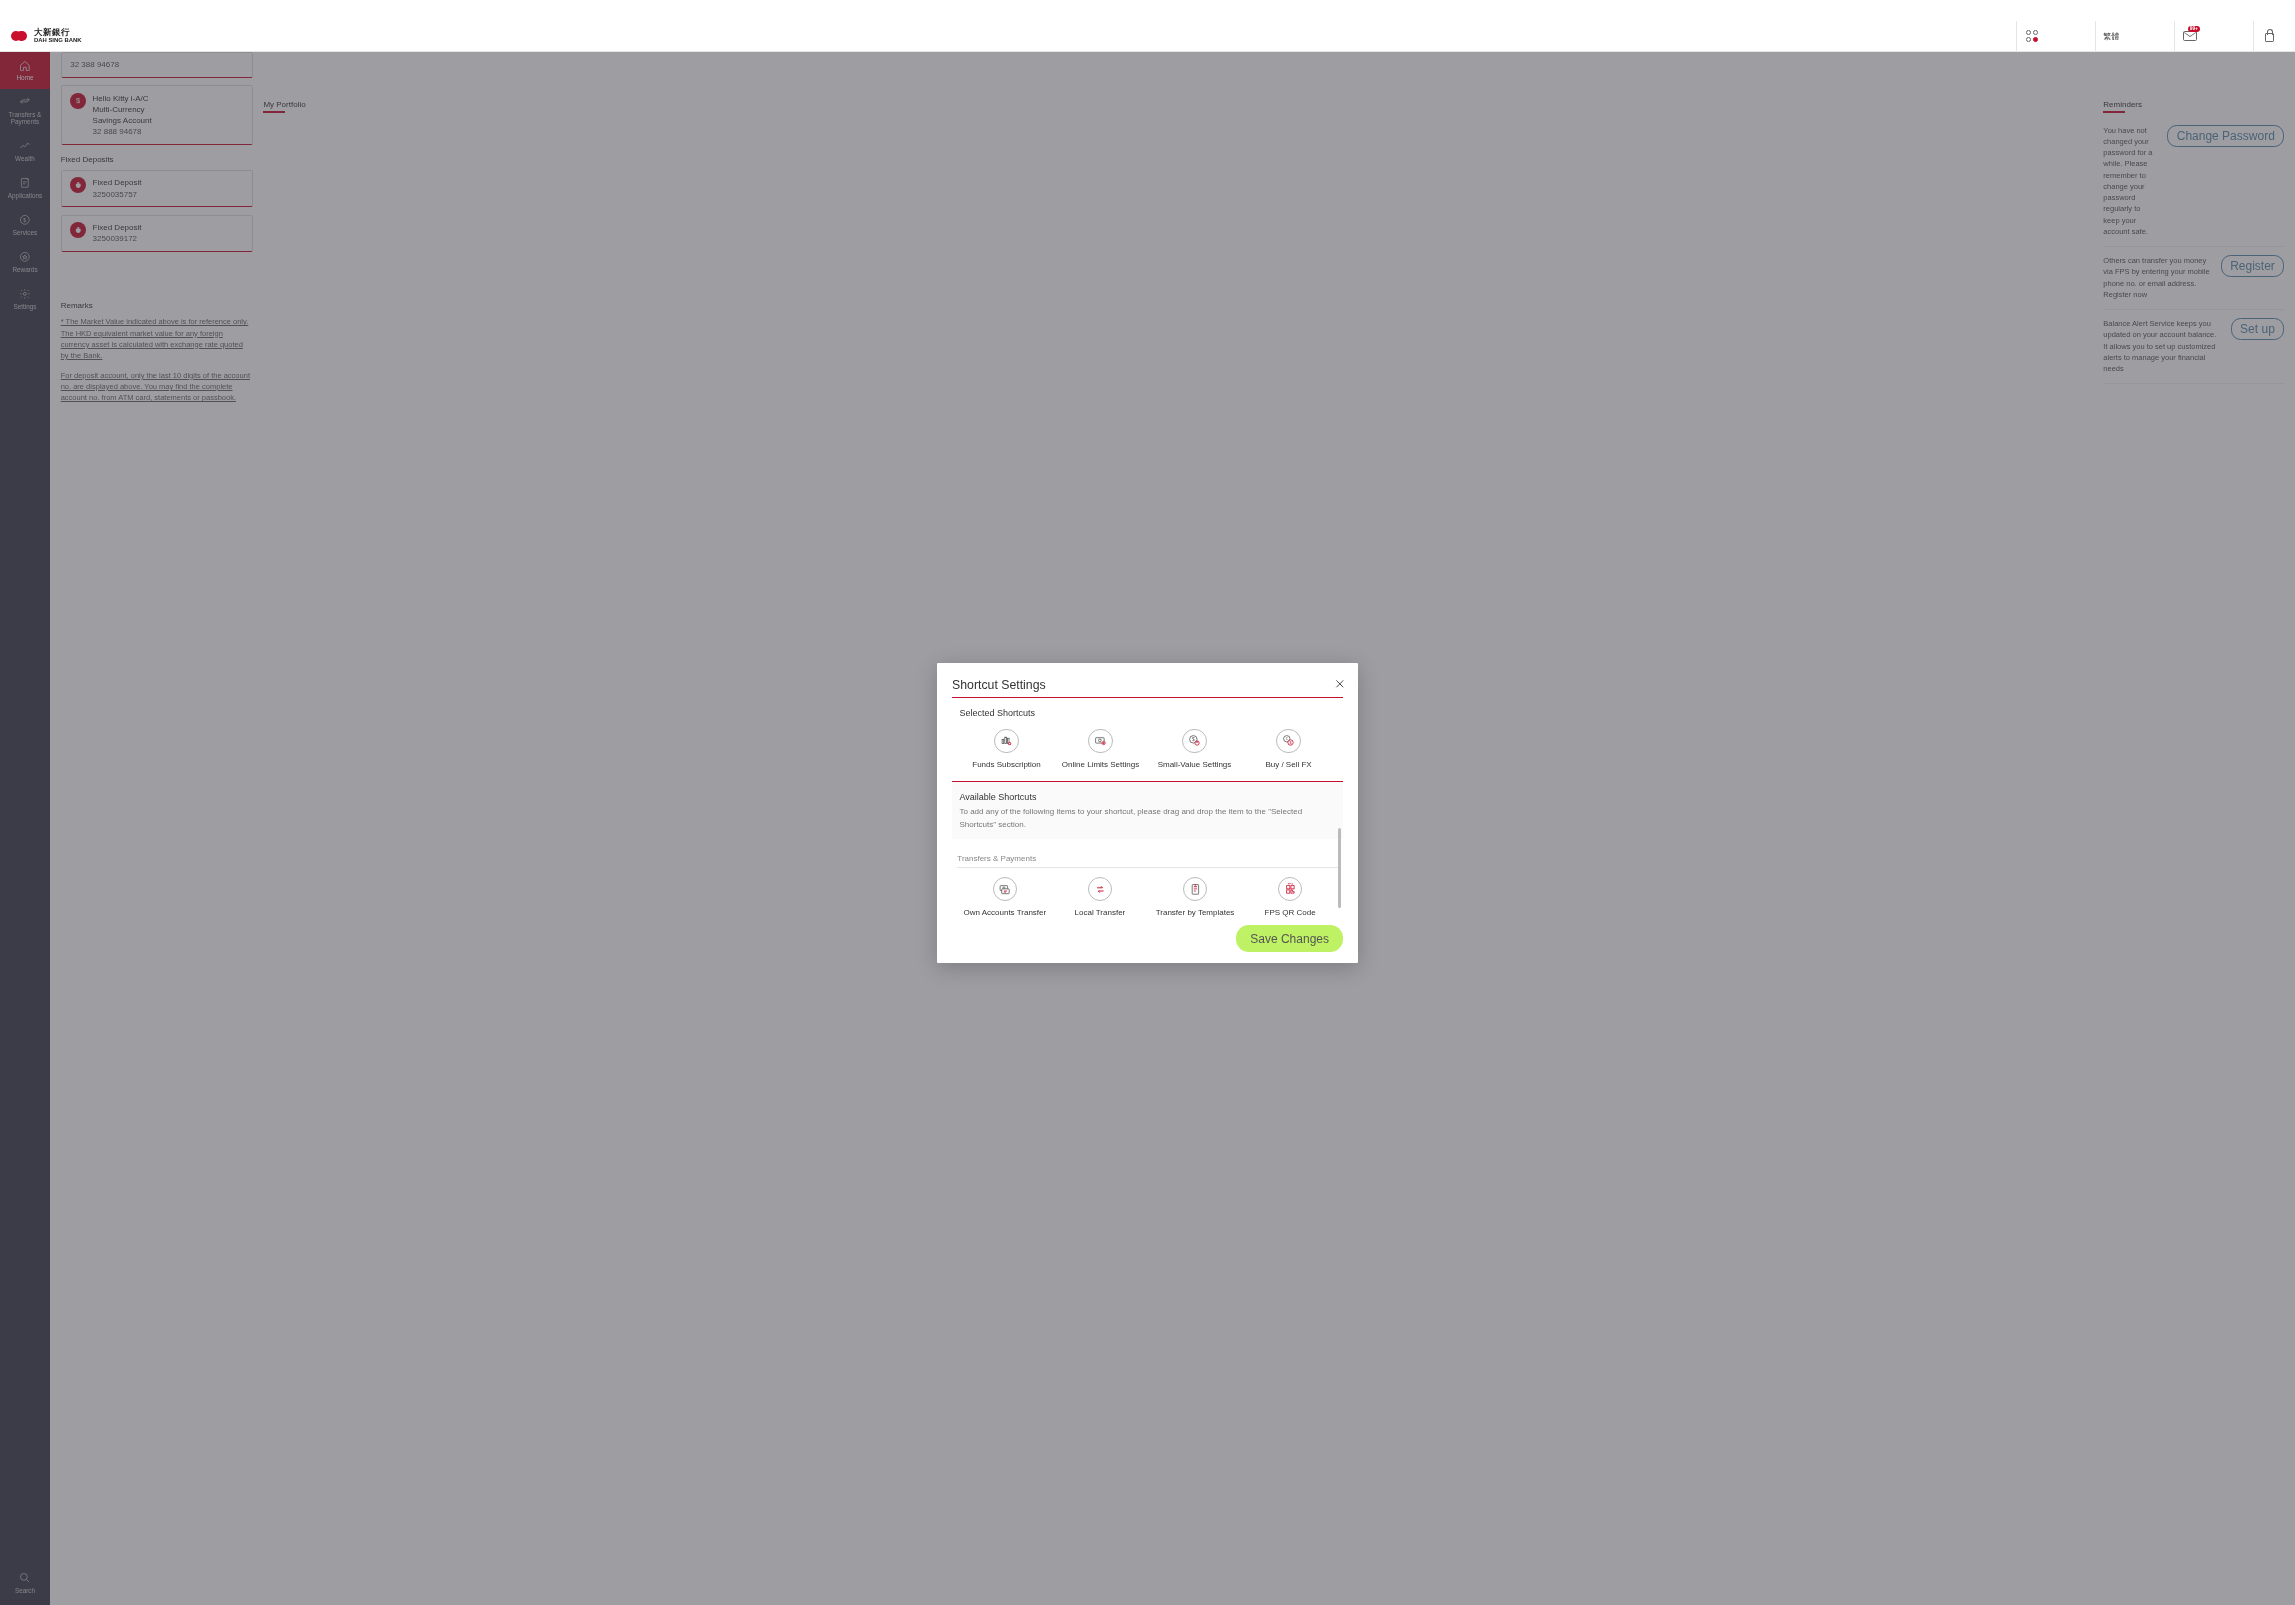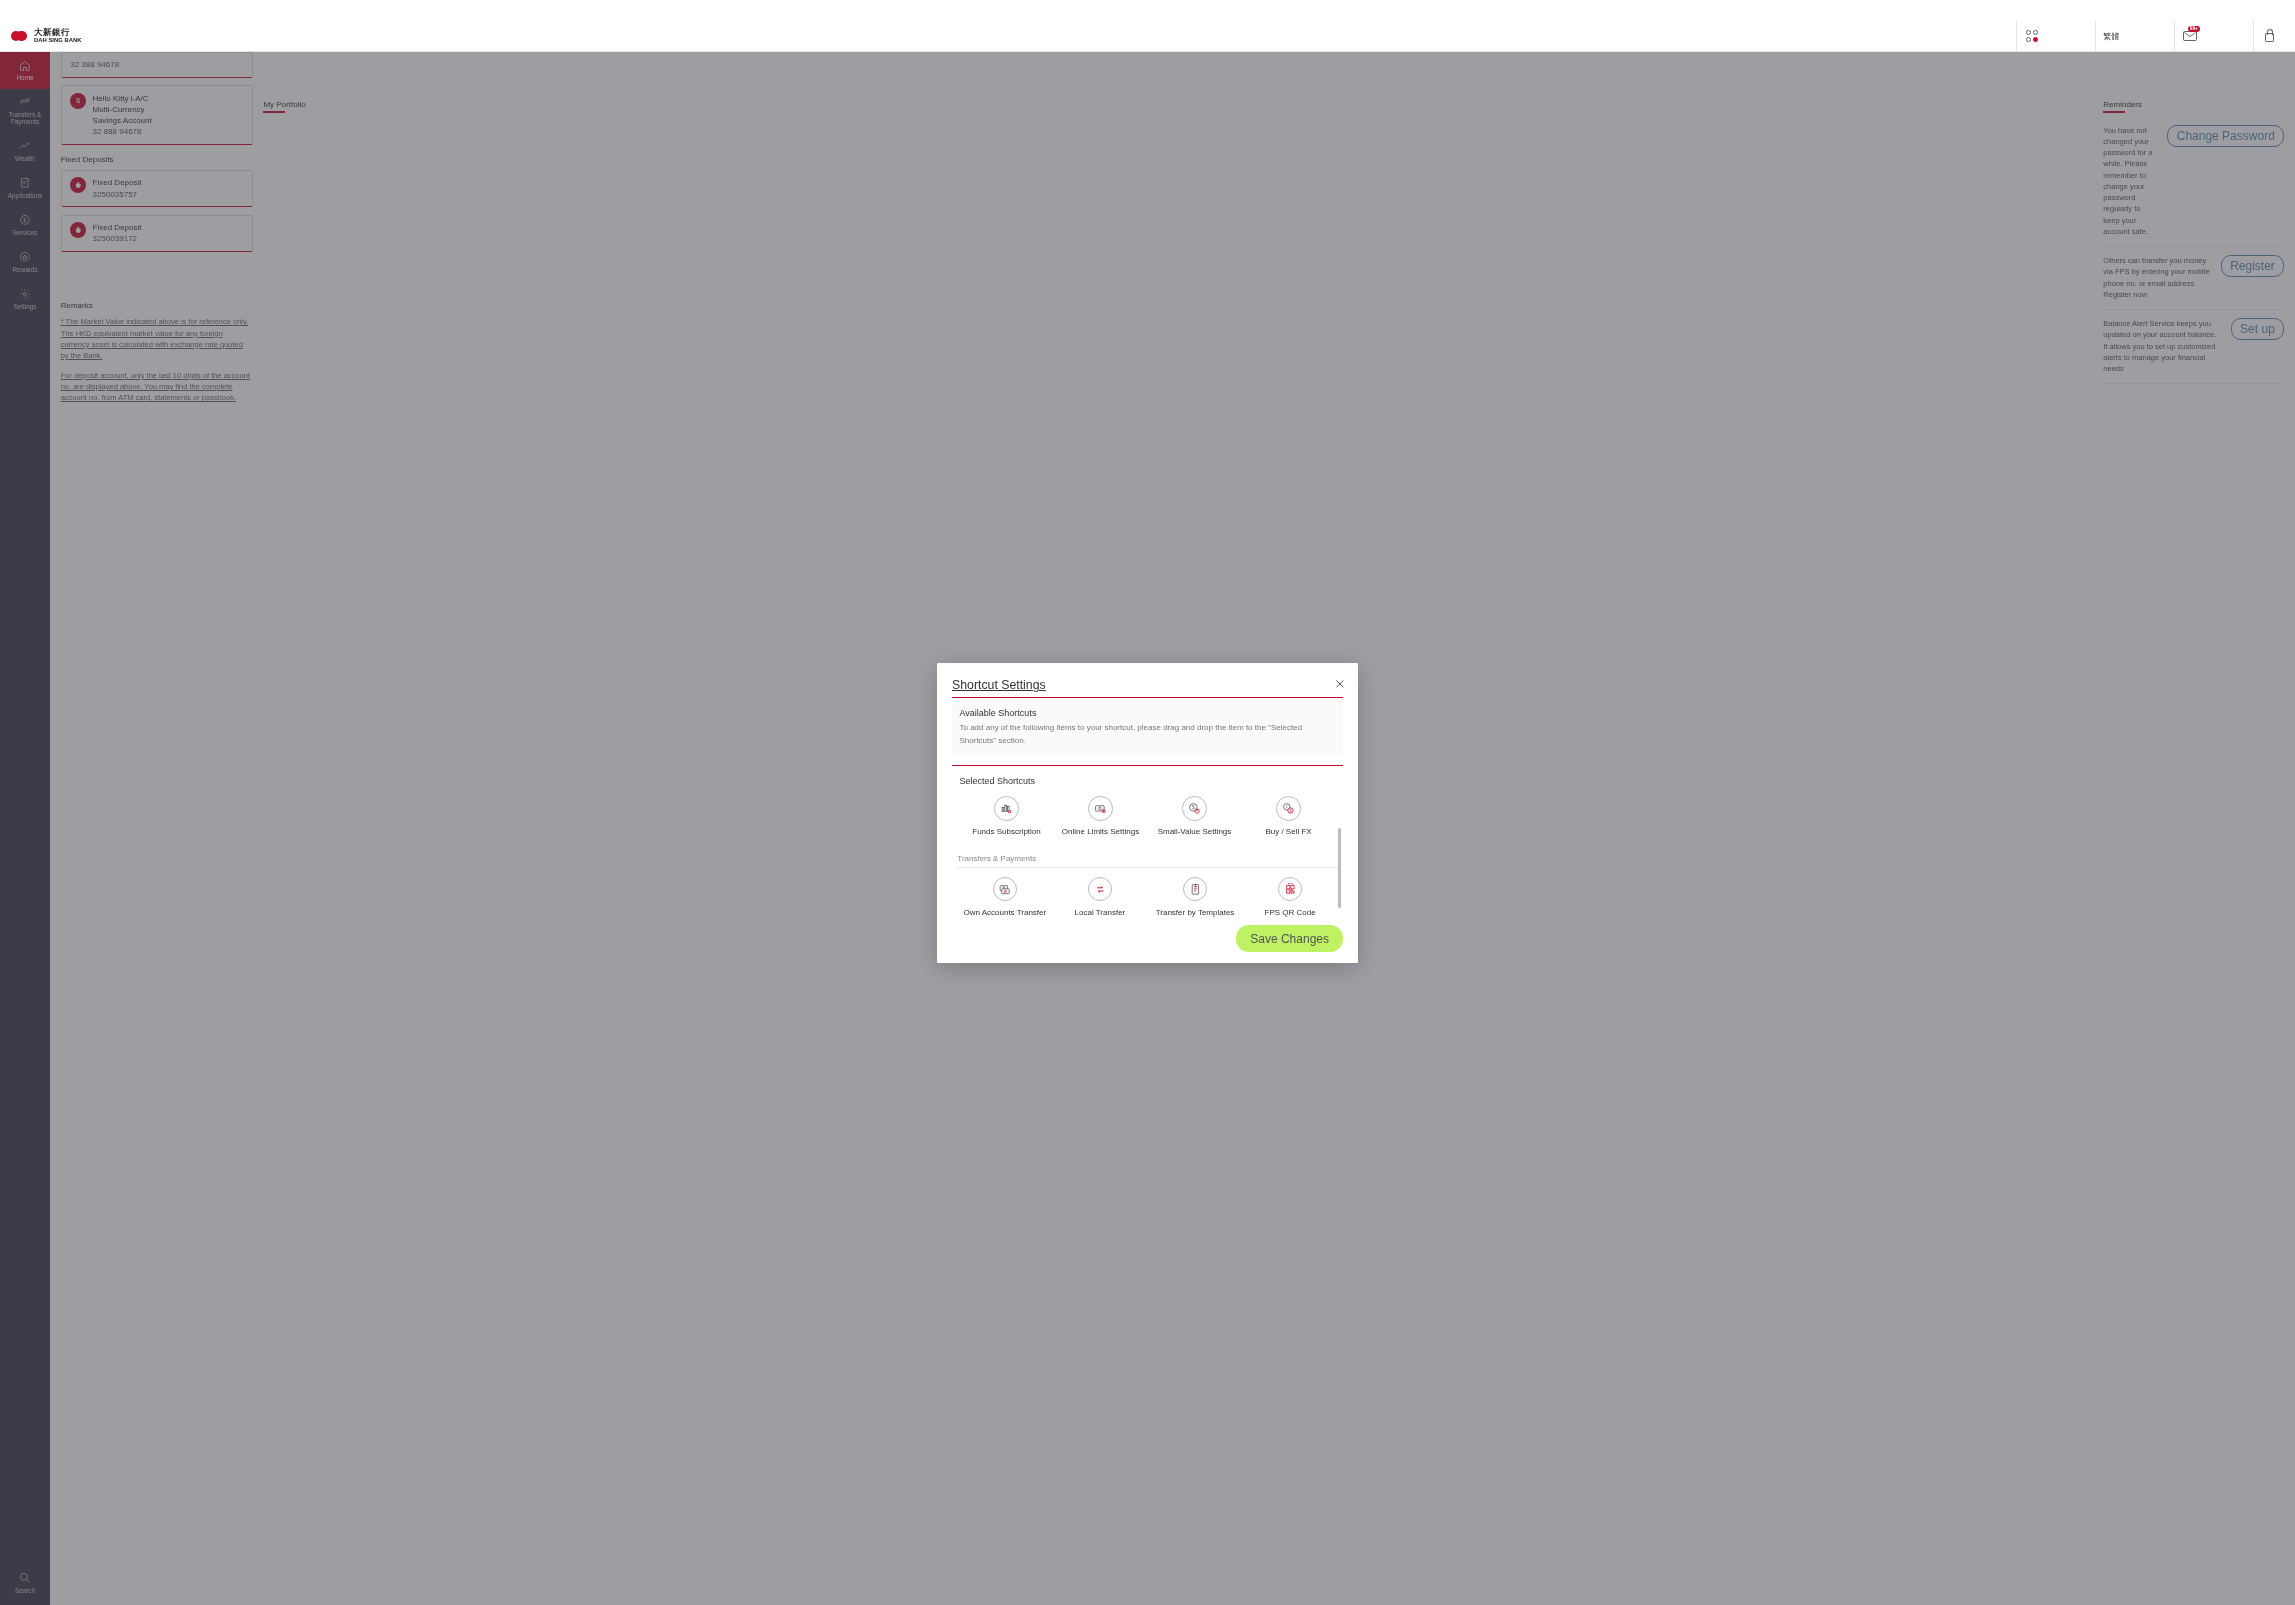--- a/index.html
+++ b/index.html
@@ -52,21 +52,21 @@
 .panel-head { font-size: 8px; padding: 3.2px 0; margin-top: 45px; }
 .underline { width: 21.3px; height: 1.6px; background: #c8102e; margin-top: 2.1px; }
 
 .reminder { border-bottom: 0.5px solid #eee; padding: 8.5px 0; display: flex; gap: 11px; }
 .reminder-text { font-size: 7.5px; color: #555; line-height: 1.5; flex: 1; }
 .pill-btn { border: 0.5px solid #5a8aa8; color: #5a8aa8; background: #fff; border-radius: 9.6px; padding: 3.2px 8.5px; font-size: 12px; cursor: pointer; white-space: nowrap; height: fit-content; }
 
 
 .modal-wrap { position: fixed; inset: 0; display: flex; align-items: center; justify-content: center; z-index: 100; pointer-events: none; }
 .modal { width: 421px; background: #fff; border-radius: 1.1px; box-shadow: 0 4.3px 21.3px rgba(0,0,0,0.2); pointer-events: auto; padding: 15px 15px 10.7px; position: relative; margin-top: 21.3px; }
-.modal-title { font-size: 12.3px; color: #333; margin-bottom: 5px; text-decoration: underline; }
+.modal-title { font-size: 12.3px; color: #333; margin-bottom: 5px; }
 .close-x { position: absolute; top: 12.8px; right: 12.8px; font-size: 15px; cursor: pointer; color: #444; background: none; border: none; line-height: 1; }
 
 .modal-section { border-top: 1.6px solid #c8102e; background: #fafafa; padding: 9.6px 7.5px 7.5px; margin-bottom: 9.6px; }
 .modal-section.white { background: #fff; padding-bottom: 0; }
 .modal-sec-title { font-size: 9px; font-weight: 500; color: #333; margin-bottom: 2.1px; }
 .modal-sec-sub { font-size: 8px; color: #777; line-height: 1.6; margin-top: 4.3px; }
 
 .shortcut-row { display: flex; justify-content: space-around; padding: 8.5px 0 3.2px; background: #fff; }
 .shortcut { text-align: center; font-size: 8px; color: #333; cursor: grab; width: 91px; }
 .sc-icon { width: 24.5px; height: 24.5px; border: 0.8px solid #bbb; border-radius: 50%; margin: 0 auto 6.4px; display: flex; align-items: center; justify-content: center; position: relative; }
@@ -248,25 +248,20 @@
 
 <div class="modal-wrap">
   <div class="modal">
     <div class="modal-title">Shortcut Settings</div>
     <button class="close-x">
       <svg width="11.7" height="11.7" viewBox="0 0 24 24" stroke="currentColor" stroke-width="2" fill="none">
           <path d="M5 5l14 14M19 5L5 19"></path>
         </svg>
     </button>
 
-    <div class="modal-section">
-      <div class="modal-sec-title">Available Shortcuts</div>
-      <div class="modal-sec-sub">To add any of the following items to your shortcut, please drag and drop the item to the "Selected Shortcuts" section.</div>
-    </div>
-
     <div class="modal-section white">
       <div class="modal-sec-title">Selected Shortcuts</div>
       <div class="shortcut-row">
         <div class="shortcut">
           <div class="sc-icon">
             <svg viewBox="0 0 24 24" fill="none" stroke="#555" stroke-width="1.5">
                 <rect x="4" y="10" width="3" height="8"></rect>
                 <rect x="9" y="6" width="3" height="12"></rect>
                 <rect x="14" y="8" width="3" height="10"></rect>
                 <circle cx="18" cy="18" r="3" fill="#c8102e" stroke="none"></circle>
@@ -304,20 +299,25 @@
                 <text x="9" y="12" text-anchor="middle" font-size="7" fill="#555" stroke="none">€</text>
                 <circle cx="16" cy="16" r="5" fill="#fff" stroke="#c8102e"></circle>
                 <text x="16" y="19" text-anchor="middle" font-size="7" fill="#c8102e" stroke="none">$</text>
               </svg>
           </div>
           <div>Buy / Sell FX</div>
         </div>
       </div>
     </div>
 
+    <div class="modal-section">
+      <div class="modal-sec-title">Available Shortcuts</div>
+      <div class="modal-sec-sub">To add any of the following items to your shortcut, please drag and drop the item to the "Selected Shortcuts" section.</div>
+    </div>
+
     <div class="avail-group">
       <div class="group-title">Transfers &amp; Payments</div>
       <div class="shortcut-row">
         <div class="shortcut">
           <div class="sc-icon">
             <svg viewBox="0 0 24 24" fill="none" stroke="#555" stroke-width="1.5">
                 <rect x="4" y="5" width="14" height="9" rx="1"></rect>
                 <circle cx="11" cy="9.5" r="2"></circle>
                 <rect x="7" y="11" width="14" height="9" rx="1" fill="#fff"></rect>
                 <path d="M11 15h6M11 17h4" stroke="#c8102e"></path>

